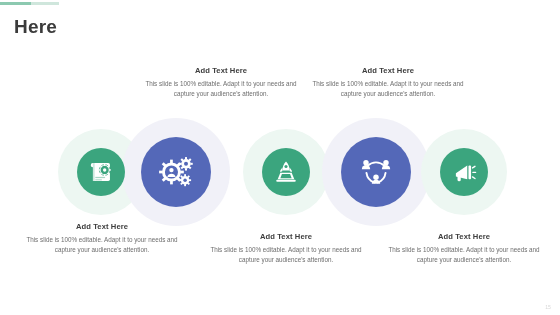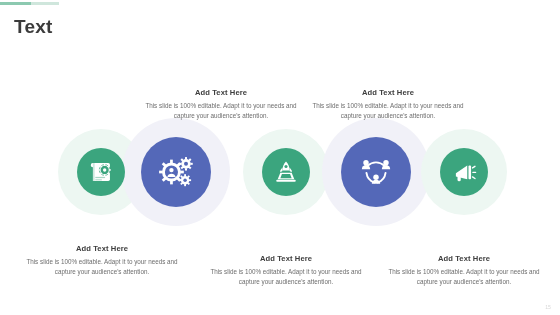--- a/index.html
+++ b/index.html
@@ -71,21 +71,20 @@
   }
   .disc.green { background: #3ba57e; }
   .disc.blue  { background: #5468b8; }
 
   .disc svg { display: block; }
 
   
   .txt-block {
     position: absolute;
     text-align: center;
-    margin-top: 22px;
   }
   .txt-head {
     font-size: 7.6px;
     font-weight: bold;
     color: #3d3d3d;
     margin-bottom: 4px;
     letter-spacing: 0.1px;
   }
   .txt-body {
     font-size: 6.3px;
@@ -103,21 +102,21 @@
   }
 </style>
 </head>
 <body>
 
 <div id="slide">
 
   <div id="accent-bar"></div>
   <div id="accent-bar-2"></div>
 
-  <div id="page-title">Text</div>
+  <div id="page-title">Here</div>
 
   <div id="venn">
 
     <div class="halo mint" style="left:58px;  top:129px; width:86px;  height:86px;"></div>
     <div class="halo lav" style="left:122px; top:118px; width:108px; height:108px;"></div>
     <div class="halo mint" style="left:243px; top:129px; width:86px;  height:86px;"></div>
     <div class="halo lav" style="left:322px; top:118px; width:108px; height:108px;"></div>
     <div class="halo mint" style="left:421px; top:129px; width:86px;  height:86px;"></div>
 
     <div class="disc green" style="left:77px; top:148px; width:48px; height:48px;">

